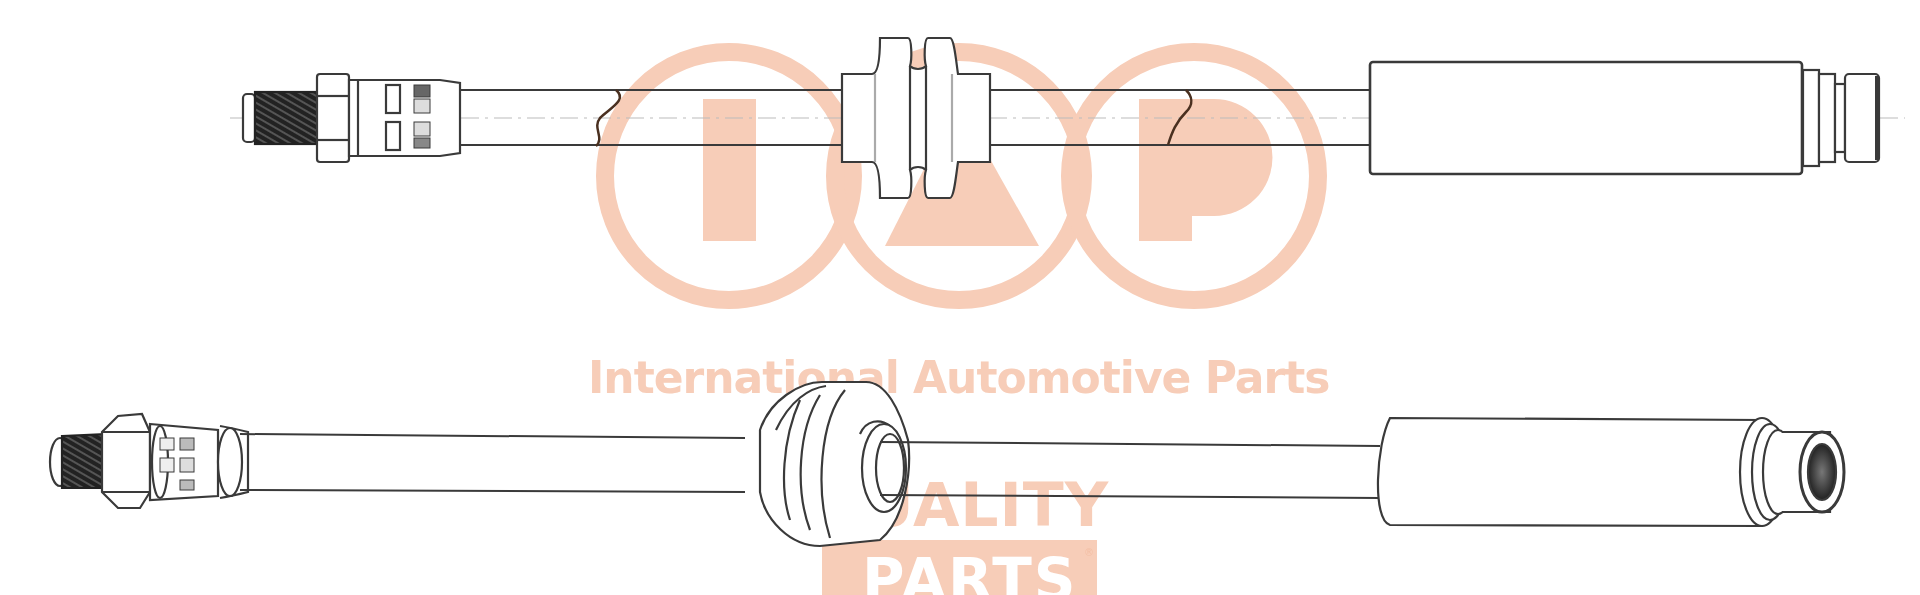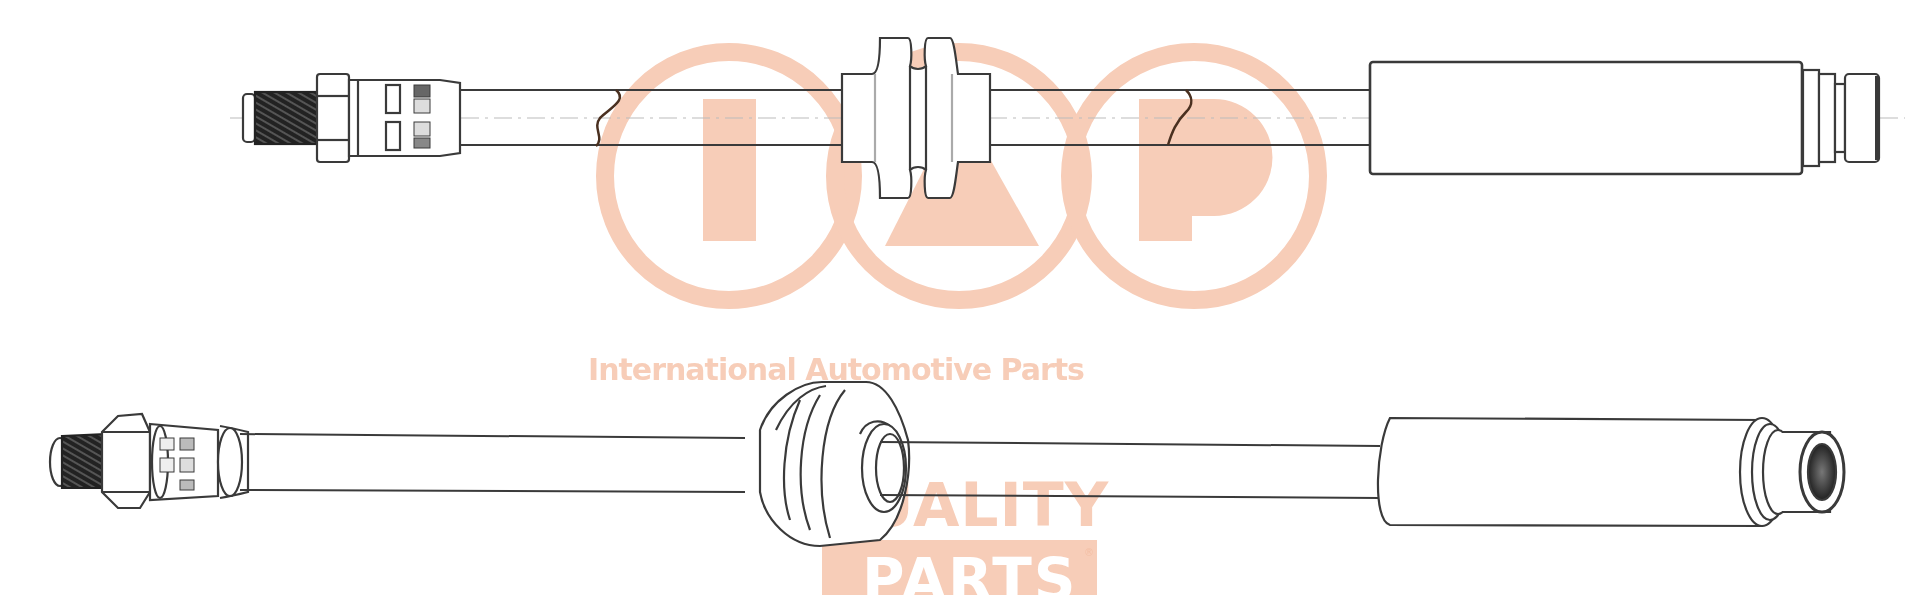--- a/index.html
+++ b/index.html
@@ -1,20 +1,20 @@
 <!DOCTYPE html>
 <html><head>
   <meta charset="utf-8">
   <style>
     html, body { margin: 0; padding: 0; background: #ffffff; }
     body { width: 1920px; height: 595px; position: relative; overflow: hidden; font-family: "DejaVu Sans", sans-serif; }
     .stage { position: absolute; left: 0; top: 0; width: 1920px; height: 595px; }
     svg { position: absolute; left: 0; top: 0; }
     .watermark-text { position: absolute; font-family: "DejaVu Sans", sans-serif; font-weight: bold; color: #f7cdb8; white-space: nowrap; }
-    .wm-tagline { left: 588px; top: 352px; font-size: 30px; letter-spacing: -1px; }
+    .wm-tagline { left: 588px; top: 352px; font-size: 44px; letter-spacing: -1px; }
     .wm-quality { left: 813px; top: 470px; font-size: 60px; letter-spacing: 1px; }
     .wm-parts-box { position: absolute; left: 822px; top: 540px; width: 275px; height: 60px; background: #f7cdb8; }
     .wm-parts { left: 862px; top: 546px; font-size: 58px; color: #ffffff; letter-spacing: 2px; }
     .wm-reg { position: absolute; left: 1084px; top: 547px; font-size: 10px; color: #f3bfa5; }
   </style>
 </head>
 <body>
 
 <div class="stage">
 

